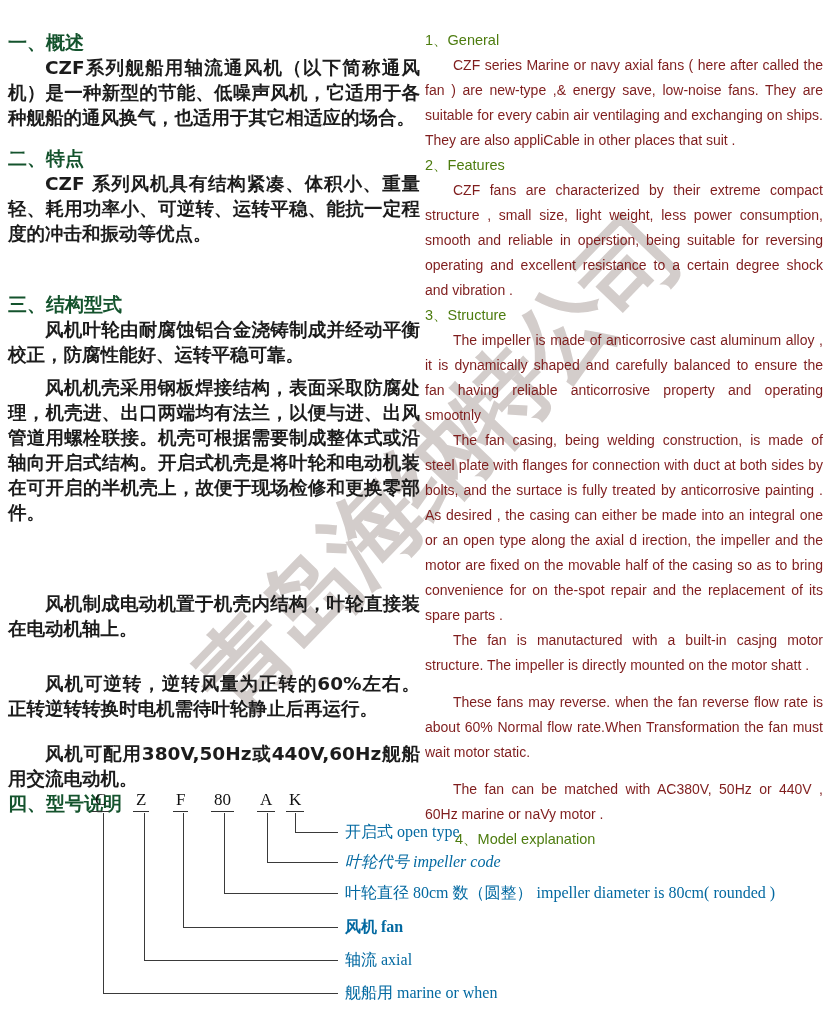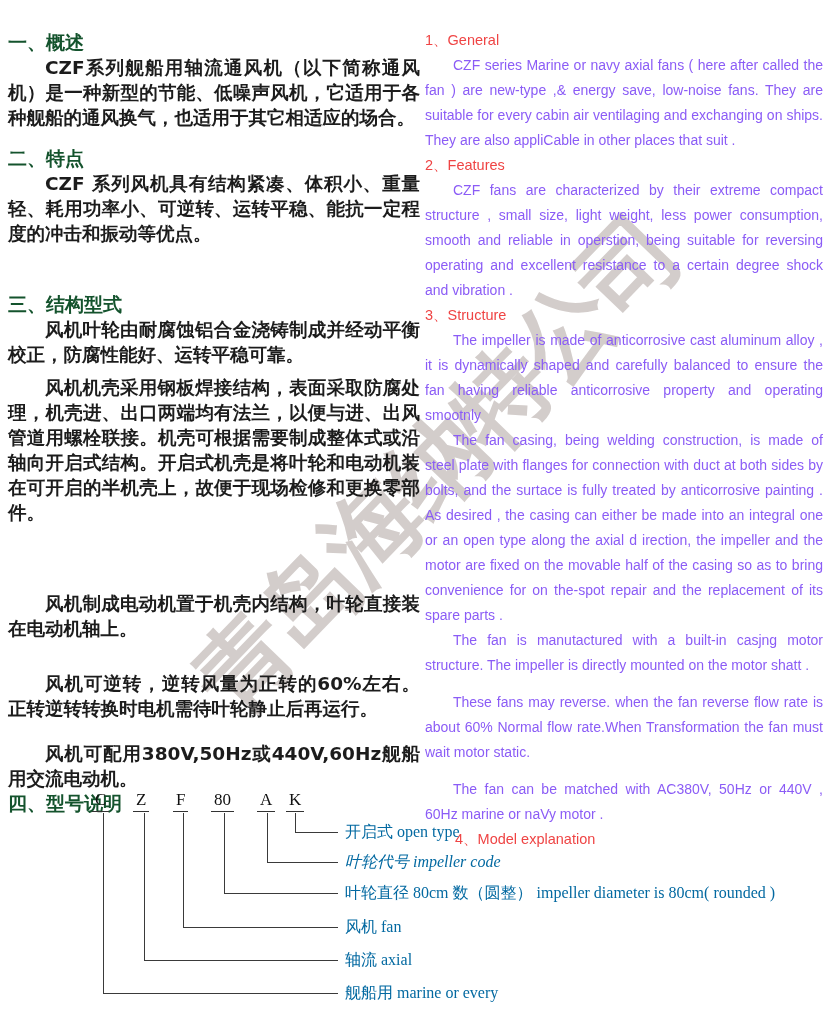--- a/index.html
+++ b/index.html
@@ -23,22 +23,22 @@
   .col-left{left:8px;top:30px;width:412px;}
   .col-right{left:425px;top:28px;width:398px;}
 
   .zh{font-family:"DejaVu Sans",sans-serif;font-weight:700;font-size:18.5px;
       line-height:25px;text-align:justify;margin:0;}
   .zh-h{font-family:"DejaVu Sans",sans-serif;font-weight:700;font-size:19px;
       line-height:25px;margin:0;}
   .zh p,.zh-h{color:#14532d;}
   .indent-zh{text-indent:2em;}
 
-  .en{font-size:14px;line-height:25px;text-align:justify;margin:0;color:#8b5cf6;}
-  .en-h{font-size:14.5px;line-height:25px;margin:0;color:#ef4444;}
+  .en{font-size:14px;line-height:25px;text-align:justify;margin:0;color:#7f1d1d;}
+  .en-h{font-size:14.5px;line-height:25px;margin:0;color:#4d7c0f;}
   .indent-en{text-indent:28px;}
 
   .mt16{margin-top:16px;} .mt46{margin-top:46px;} .mt26{margin-top:8px;}
   .mt50{margin-top:66px;} .mt30{margin-top:30px;} .mt20{margin-top:20px;}
   .mt12{margin-top:12px;}
   .pl30{padding-left:30px;}
 
   
   .diagram{position:absolute;left:0;top:0;width:830px;height:1014px;z-index:2;}
   .d-code{position:absolute;top:790px;font-family:"Liberation Serif",serif;
@@ -107,16 +107,16 @@
   <div class="hline" style="left:295px;top:832px;width:43px;"></div>
   <div class="hline" style="left:267px;top:862px;width:71px;"></div>
   <div class="hline" style="left:224px;top:893px;width:114px;"></div>
   <div class="hline" style="left:183px;top:927px;width:155px;"></div>
   <div class="hline" style="left:144px;top:960px;width:194px;"></div>
   <div class="hline" style="left:103px;top:993px;width:235px;"></div>
 
   <div class="d-label" style="top:822px;">开启式 open type</div>
   <div class="d-label" style="top:852px;font-style:italic;">叶轮代号 impeller code</div>
   <div class="d-label" style="top:883px;">叶轮直径 80cm 数（圆整）  impeller diameter is 80cm( rounded )</div>
-  <div class="d-label" style="top:917px;">风机 fan</div>
+  <div class="d-label" style="top:917px;font-weight:bold;">风机 fan</div>
   <div class="d-label" style="top:950px;">轴流 axial</div>
-  <div class="d-label" style="top:983px;">舰船用  marine or every</div>
+  <div class="d-label" style="top:983px;">舰船用  marine or when</div>
 </div>
 
 </body></html>

